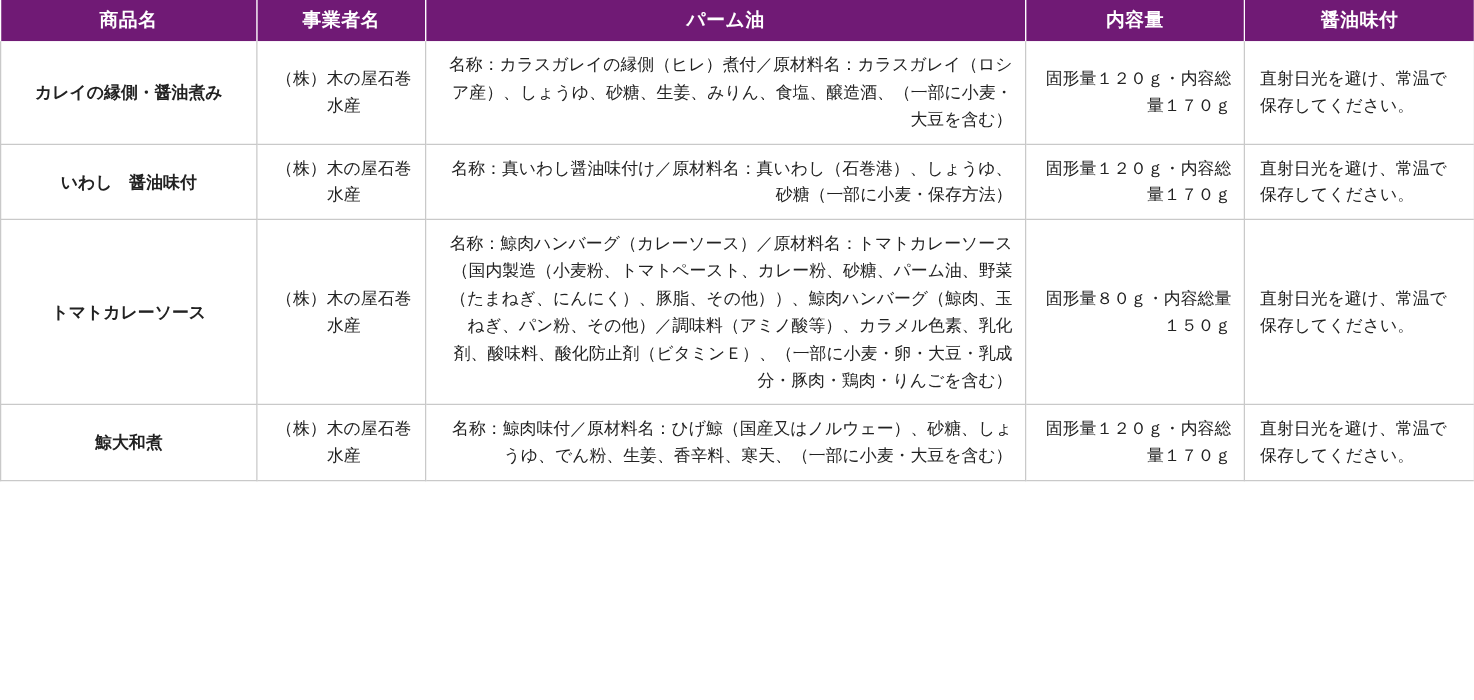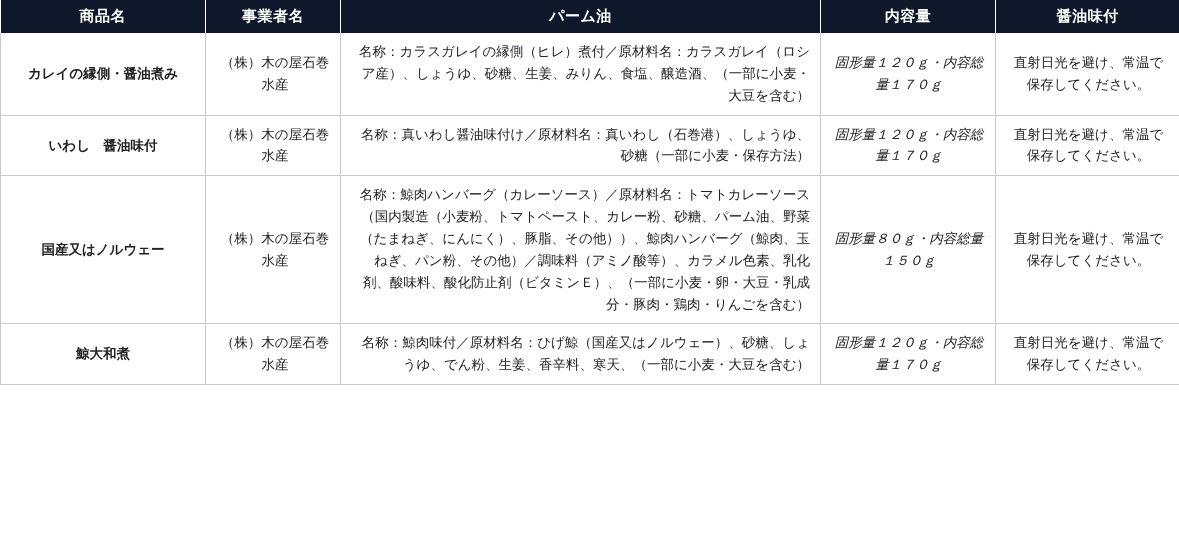--- a/index.html
+++ b/index.html
@@ -22,21 +22,21 @@
     table-layout: fixed;
     width: 1179px;
   }
   table.product-table col.c0 { width: 205px; }
   table.product-table col.c1 { width: 135px; }
   table.product-table col.c2 { width: 480px; }
   table.product-table col.c3 { width: 175px; }
   table.product-table col.c4 { width: 184px; }
 
   thead th {
-    background: #0f172a;
+    background: #701a75;
     color: #ffffff;
     font-size: 15px;
     font-weight: bold;
     text-align: center;
     vertical-align: middle;
     height: 33px;
     padding: 4px 6px;
     border-right: 1px solid #ffffff;
     letter-spacing: 0.5px;
   }
@@ -64,26 +64,25 @@
   }
   td.maker {
     text-align: center;
     padding-left: 14px;
   }
   td.ingredients {
     text-align: right;
     vertical-align: middle;
   }
   td.volume {
-    text-align: center;
+    text-align: right;
     padding-left: 12px;
-    font-style: italic;
   }
   td.storage {
-    text-align: center;
+    text-align: left;
     padding-left: 12px;
   }
 </style>
 </head>
 <body>
 
 <div class="table-wrap">
   <table class="product-table">
     <colgroup>
       <col class="c0">
@@ -110,21 +109,21 @@
         <td class="storage">直射日光を避け、常温で保存してください。</td>
       </tr>
       <tr>
         <td class="name">いわし　醤油味付</td>
         <td class="maker">（株）木の屋石巻水産</td>
         <td class="ingredients">名称：真いわし醤油味付け／原材料名：真いわし（石巻港）、しょうゆ、砂糖（一部に小麦・保存方法）</td>
         <td class="volume">固形量１２０ｇ・内容総量１７０ｇ</td>
         <td class="storage">直射日光を避け、常温で保存してください。</td>
       </tr>
       <tr>
-        <td class="name">国産又はノルウェー</td>
+        <td class="name">トマトカレーソース</td>
         <td class="maker">（株）木の屋石巻水産</td>
         <td class="ingredients">名称：鯨肉ハンバーグ（カレーソース）／原材料名：トマトカレーソース（国内製造（小麦粉、トマトペースト、カレー粉、砂糖、パーム油、野菜（たまねぎ、にんにく）、豚脂、その他））、鯨肉ハンバーグ（鯨肉、玉ねぎ、パン粉、その他）／調味料（アミノ酸等）、カラメル色素、乳化剤、酸味料、酸化防止剤（ビタミンＥ）、（一部に小麦・卵・大豆・乳成分・豚肉・鶏肉・りんごを含む）</td>
         <td class="volume">固形量８０ｇ・内容総量１５０ｇ</td>
         <td class="storage">直射日光を避け、常温で保存してください。</td>
       </tr>
       <tr>
         <td class="name">鯨大和煮</td>
         <td class="maker">（株）木の屋石巻水産</td>
         <td class="ingredients">名称：鯨肉味付／原材料名：ひげ鯨（国産又はノルウェー）、砂糖、しょうゆ、でん粉、生姜、香辛料、寒天、（一部に小麦・大豆を含む）</td>
         <td class="volume">固形量１２０ｇ・内容総量１７０ｇ</td>

